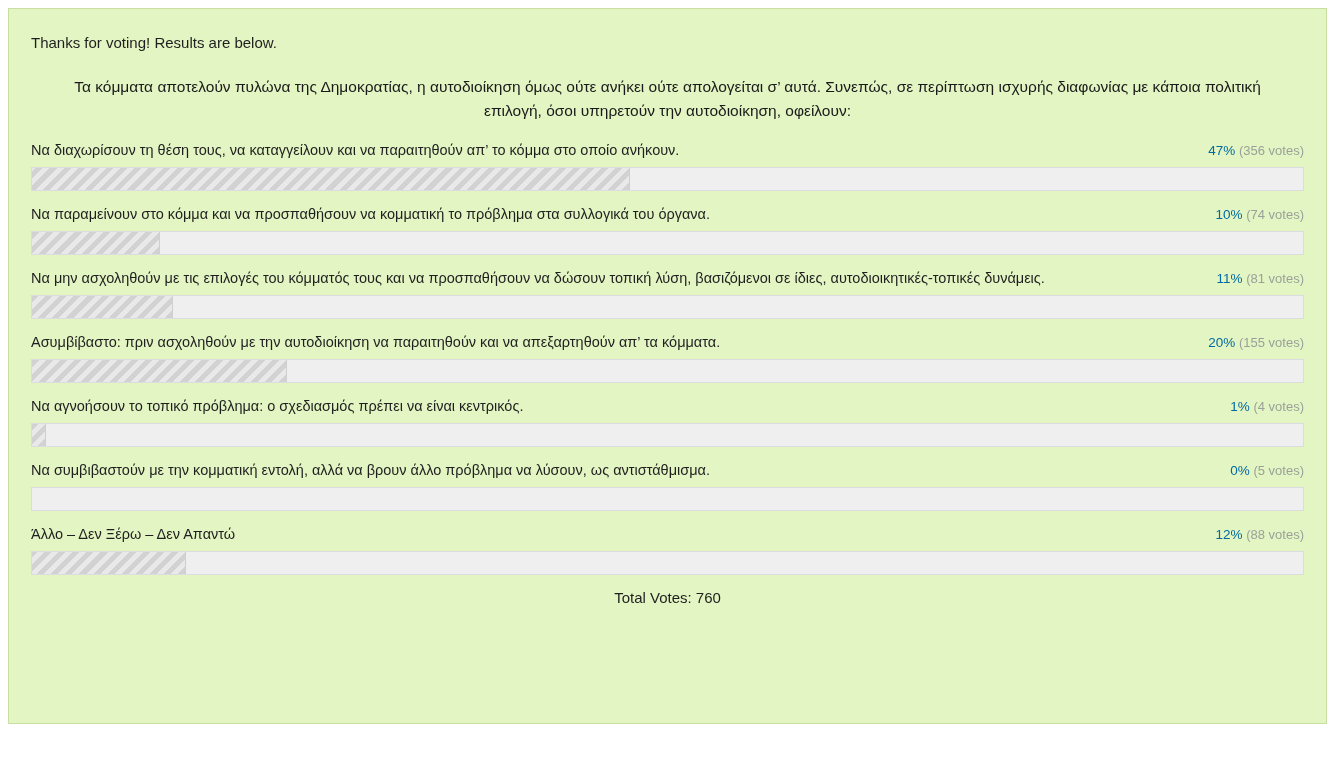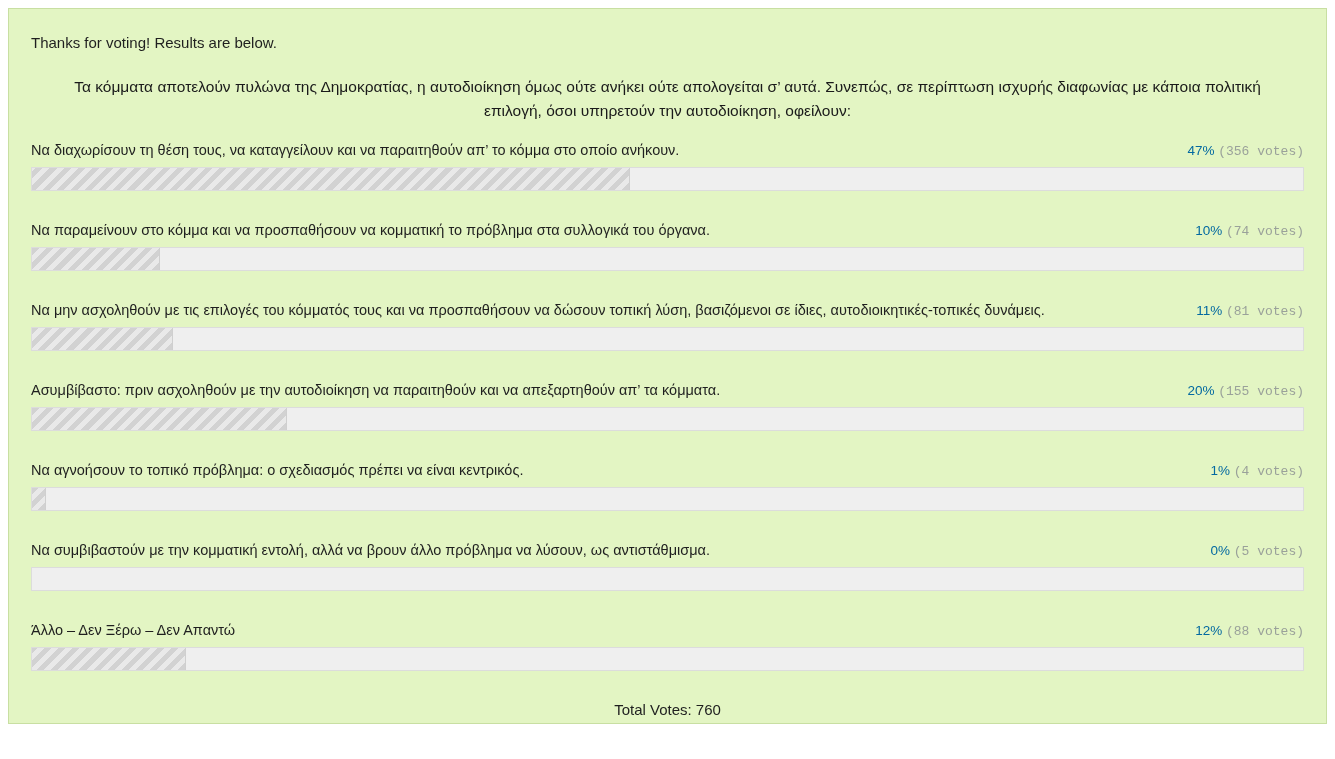--- a/index.html
+++ b/index.html
@@ -34,21 +34,21 @@
   }
   .question {
     font-size: 15.5px;
     font-weight: normal;
     color: #1a1a1a;
     text-align: center;
     line-height: 1.55;
     margin: 22px 38px 18px 38px;
   }
   .answer-block {
-    margin-bottom: 30px;
+    margin-bottom: 14px;
   }
   .answer-row {
     display: flex;
     align-items: baseline;
     justify-content: space-between;
     font-size: 14.5px;
     color: #1f1f1f;
     margin-bottom: 8px;
   }
   .answer-text {
@@ -60,21 +60,20 @@
     flex: 0 0 auto;
     white-space: nowrap;
     font-size: 13.5px;
   }
   .pct {
     color: #0369a1;
   }
   .votes {
     color: #9aa19a;
     font-size: 13px;
-    font-family: Liberation Mono, monospace;
   }
   .bar-track {
     position: relative;
     height: 24px;
     background: #efefef;
     border: 1px solid #dcdcdc;
     box-sizing: border-box;
   }
   .bar-fill {
     position: absolute;

